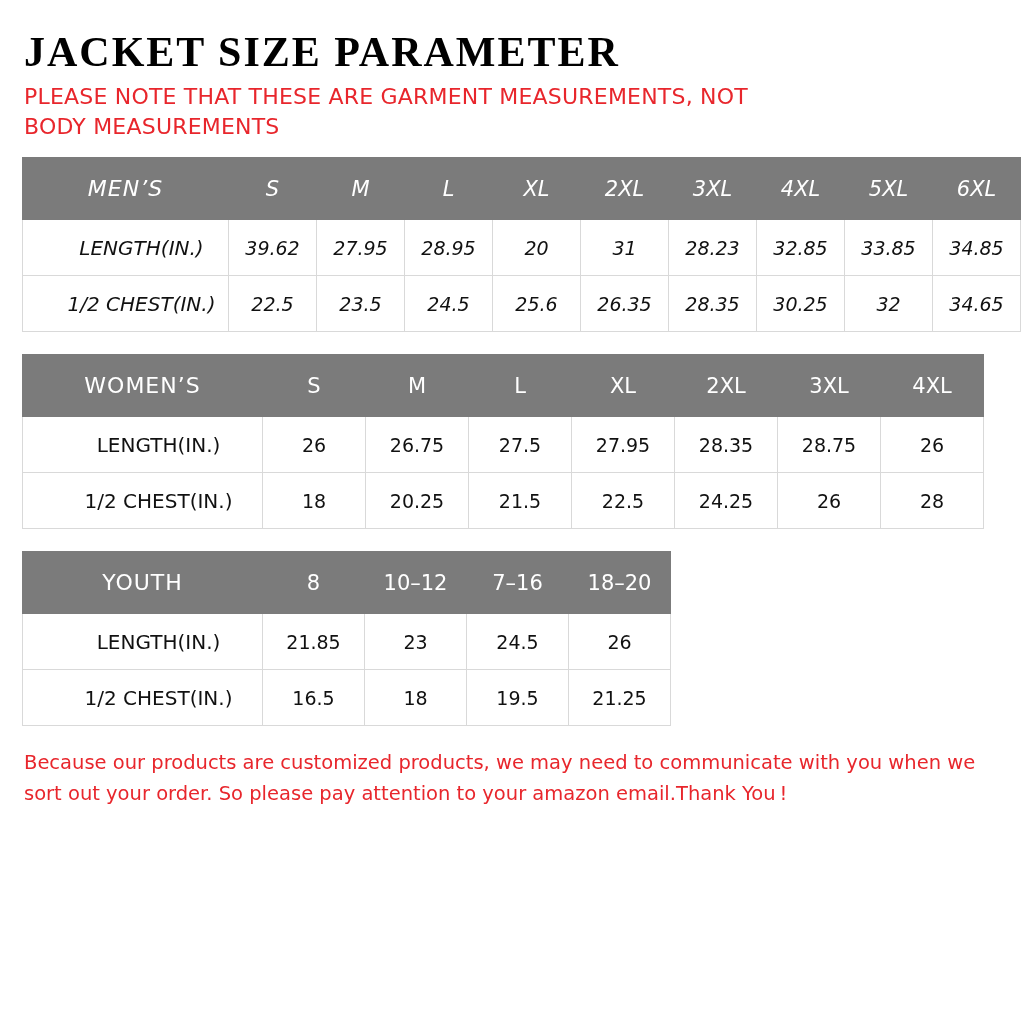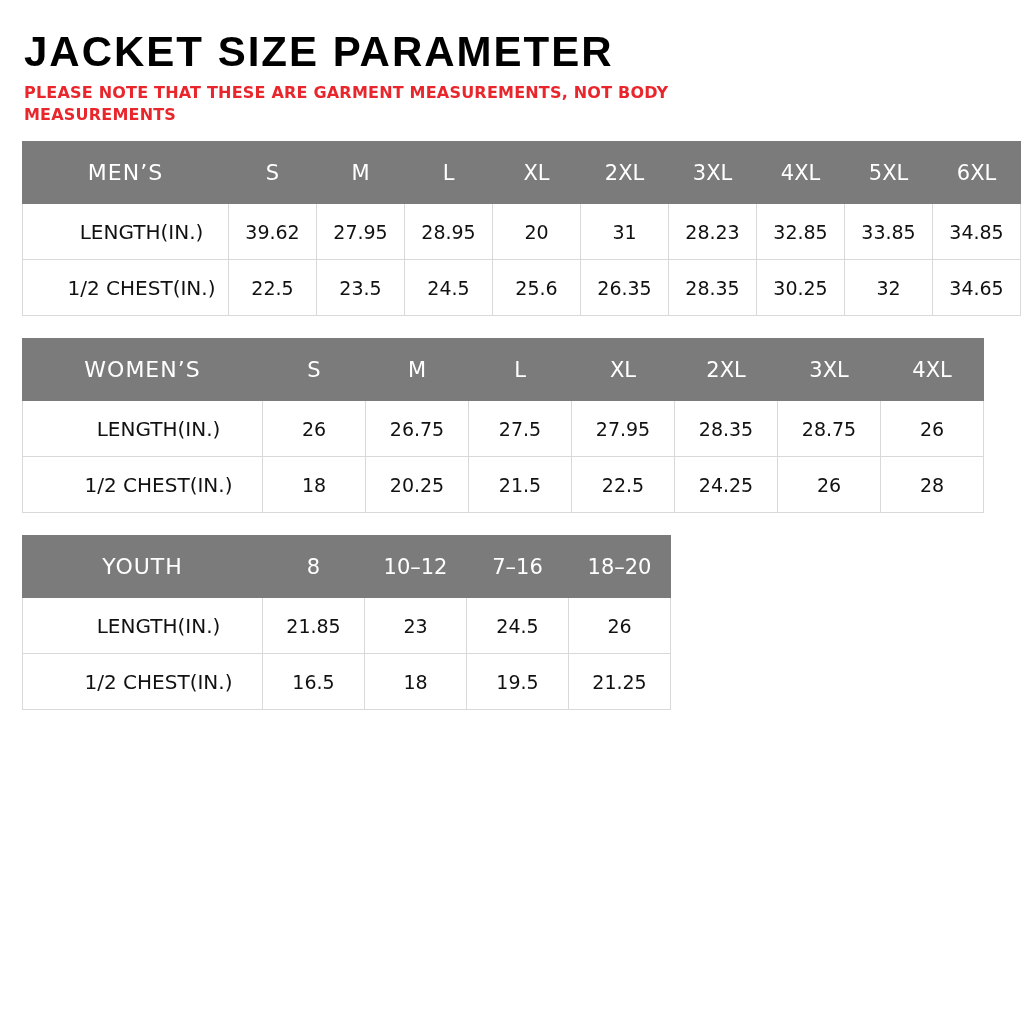--- a/index.html
+++ b/index.html
@@ -15,36 +15,35 @@
     overflow: hidden;
   }
   .page {
     position: relative;
     width: 1024px;
     height: 1024px;
     box-sizing: border-box;
     padding: 24px 22px 0 22px;
   }
   .title {
-    font-family: Liberation Sans, sans-serif;
+    font-family: Liberation Serif, serif;
     font-size: 42px;
     font-weight: bold;
     letter-spacing: 2px;
     color: #000000;
     margin: 6px 0 8px 2px;
     line-height: 1.05;
   }
   .note {
     color: #e8262c;
-    font-size: 16px;
+    font-size: 22px;
     line-height: 1.35;
     margin: 0 0 16px 2px;
     max-width: 790px;
     letter-spacing: 0.2px;
-    font-weight: bold;
   }
   table.size-table {
     border-collapse: collapse;
     table-layout: fixed;
     margin-bottom: 22px;
     background: #ffffff;
   }
   table.size-table td, table.size-table th {
     border: 1px solid #d9d9d9;
     text-align: center;
@@ -65,21 +64,21 @@
   }
   table.size-table thead td.head-label {
     font-size: 22px;
     letter-spacing: 1px;
   }
   table.size-table tbody td.row-label {
     font-size: 20px;
     padding-left: 36px;
   }
   
-  .men-table { width: 980px; }
+  .men-table { width: 980px; font-style: italic; }
   .men-table col.c0 { width: 206px; }
   .men-table col.cx { width: 88px; }
 
   .women-table { width: 960px; }
   .women-table col.c0 { width: 240px; }
   .women-table col.cx { width: 103px; }
 
   .youth-table { width: 646px; }
   .youth-table col.c0 { width: 240px; }
   .youth-table col.cx { width: 102px; }
@@ -235,15 +234,16 @@
         <td class="row-label">1/2 CHEST(IN.)</td>
         <td>16.5</td>
         <td>18</td>
         <td>19.5</td>
         <td>21.25</td>
       </tr>
     </tbody>
   </table>
 
   <div class="footer">
+    <div class="para1">Because our products are customized products, we may need to communicate with you when we sort out your order. So please pay attention to your amazon email.Thank You !</div>
   </div>
 
 </div>
 
 </body></html>

